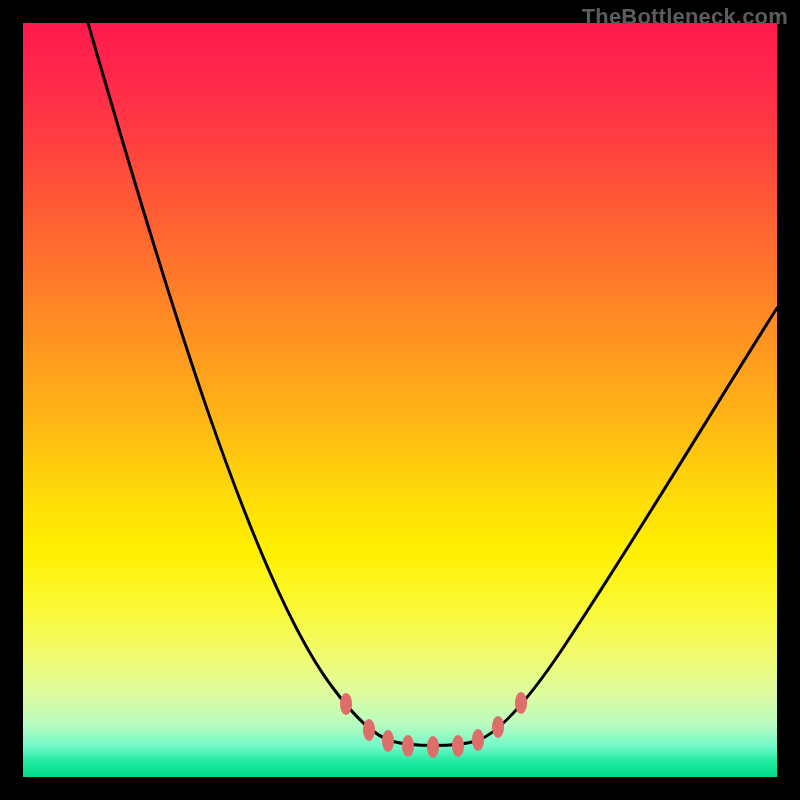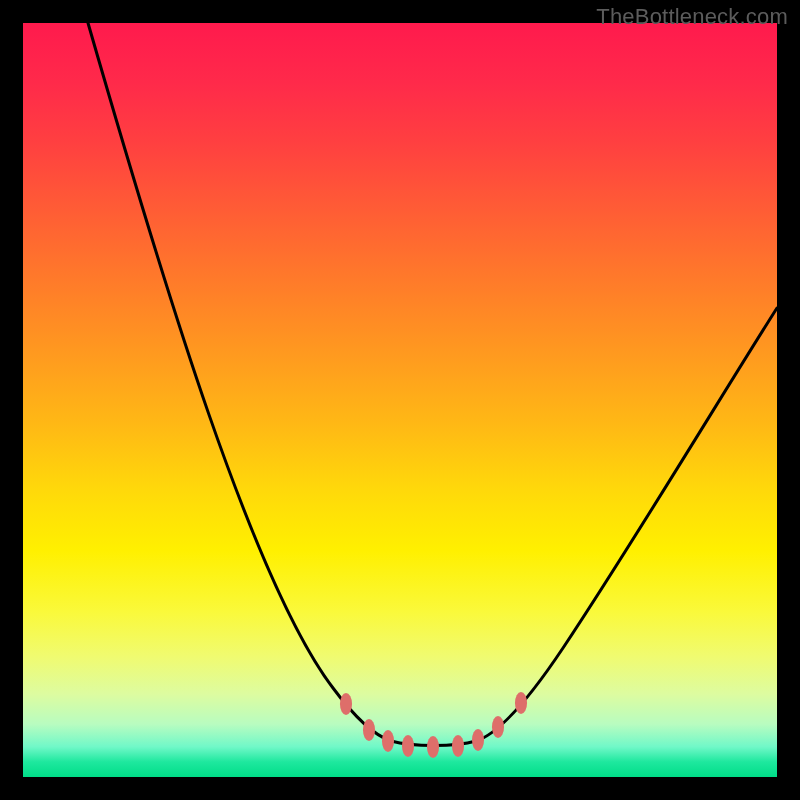--- a/index.html
+++ b/index.html
@@ -35,21 +35,21 @@
       #1ee89e 98%,
       #00dd88 100%);
     box-sizing: border-box;
   }
   .watermark {
     position: absolute;
     top: 4px;
     right: 12px;
     color: #5c5c5c;
     font-size: 22px;
-    font-weight: 400;
+    font-weight: 700;
     letter-spacing: 0.2px;
     font-family: Arial, Helvetica, sans-serif;
     user-select: none;
   }
   svg.curve {
     position: absolute;
     left: 0;
     top: 0;
     width: 754px;
     height: 754px;

